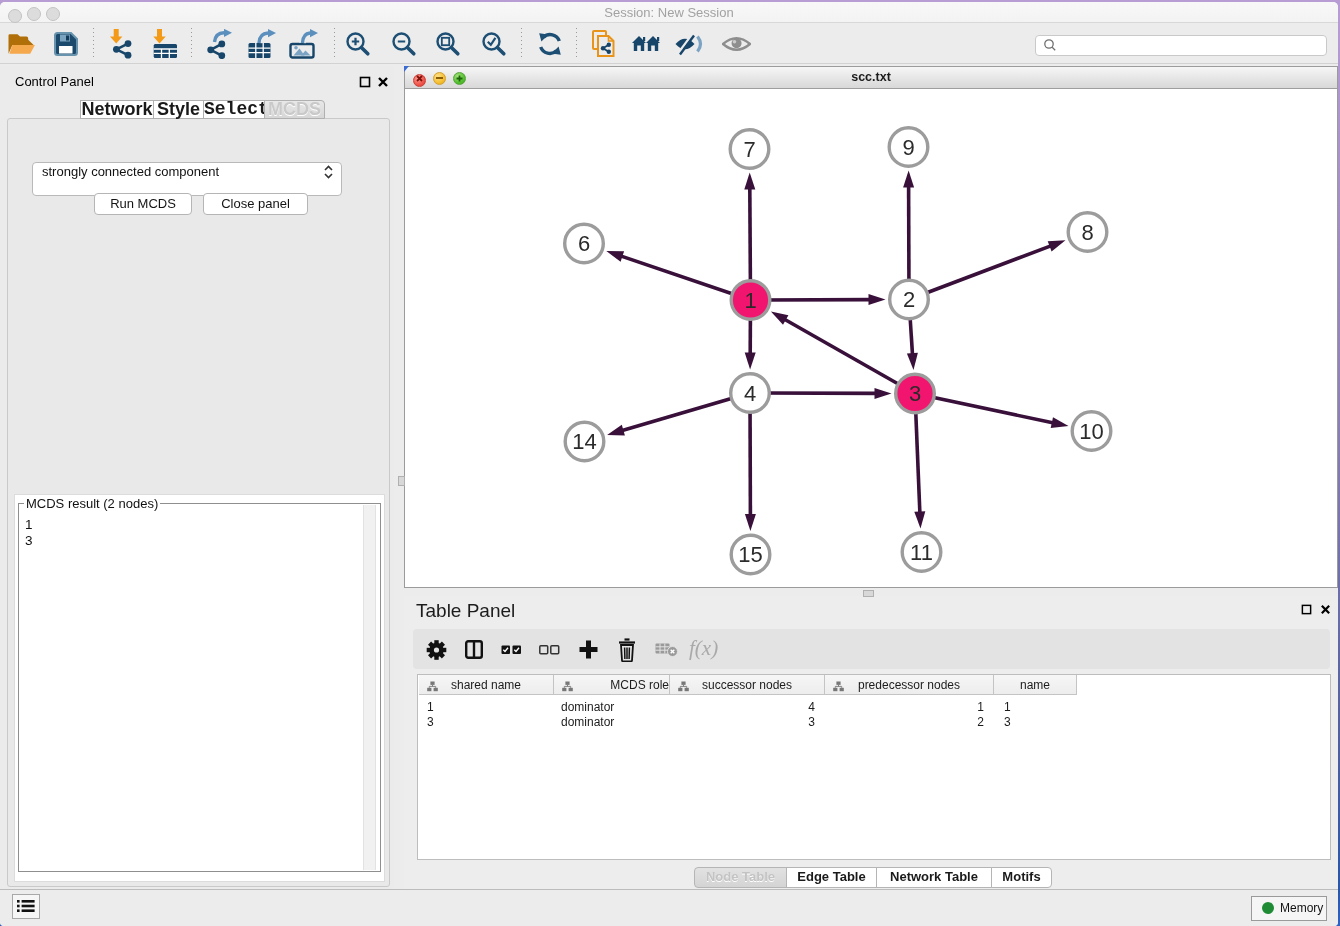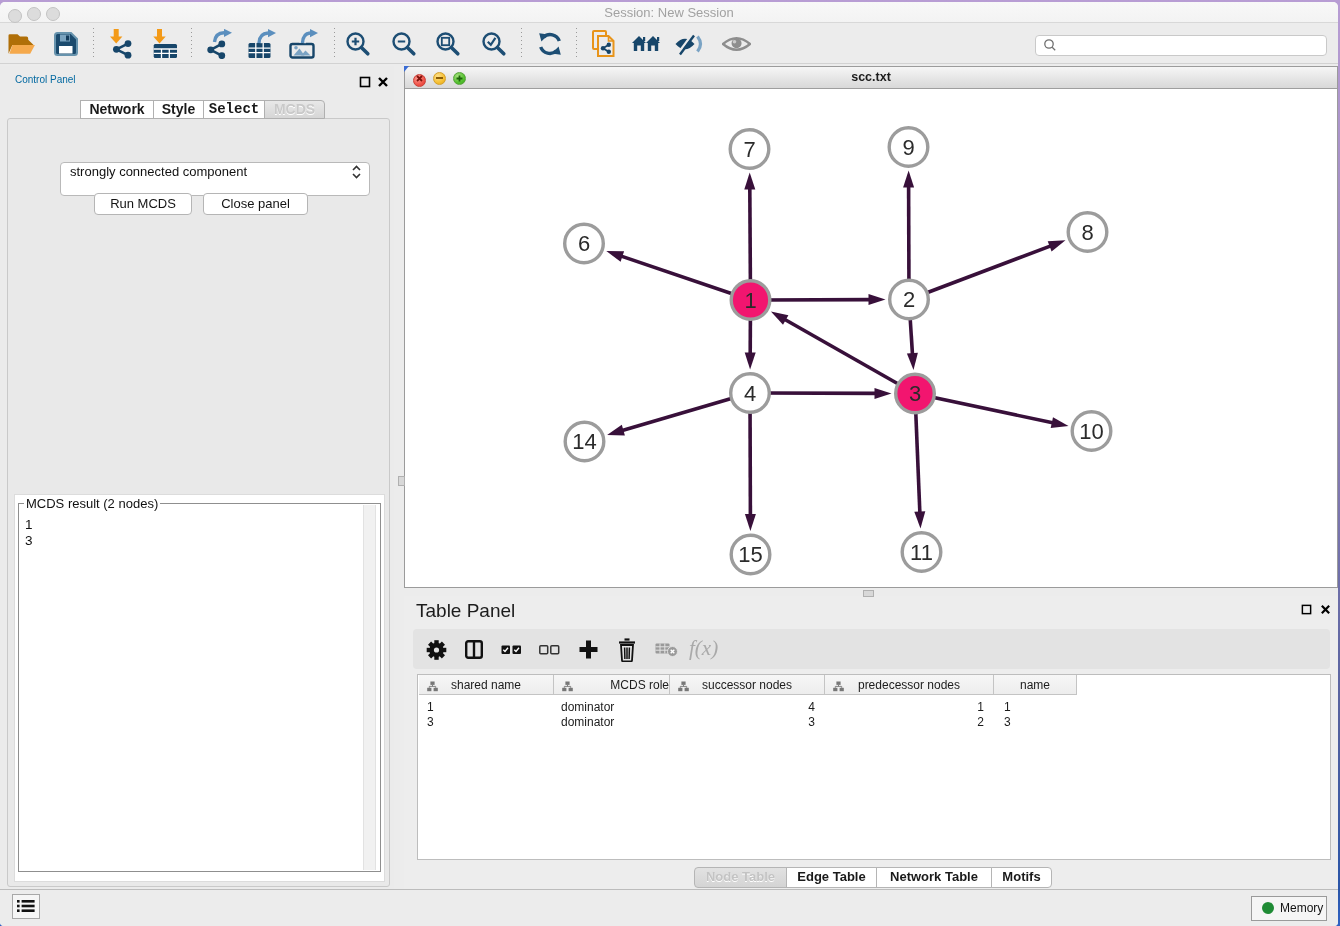--- a/index.html
+++ b/index.html
@@ -8,27 +8,27 @@
 #win{position:absolute;left:0;top:2px;right:2px;bottom:0;background:#ececec;border-radius:5px 5px 4px 4px;overflow:hidden;}
 .tl{position:absolute;border-radius:50%;}
 #titlebar{position:absolute;left:0;top:0;right:0;height:20px;background:linear-gradient(#f8f8f8,#f3f3f3);border-bottom:1px solid #d8d8d8;}
 #titlebar .t{position:absolute;left:0;right:0;top:3px;text-align:center;font-size:13px;color:#a2a2a2;}
 #toolbar{position:absolute;left:0;top:21px;right:0;height:40px;background:#ececec;border-bottom:1px solid #d2d2d2;}
 .sep{position:absolute;top:5px;height:31px;width:1px;background-image:repeating-linear-gradient(#9a9a9a 0 1px,transparent 1px 4px);}
 .ticon{position:absolute;top:30px;}
 #searchbox{position:absolute;right:11px;top:12px;width:290px;height:19px;background:#fff;border:1px solid #c9c9c9;border-radius:4px;}
 
 #cpanel{position:absolute;left:0;top:64px;width:394px;bottom:36px;background:#ebebeb;}
-#cpanel .hdr{position:absolute;left:15px;top:8px;font-size:10px;color:#0369a1;}
+#cpanel .hdr{position:absolute;left:15px;top:8px;font-size:13px;color:#000000;}
 .wbtn{position:absolute;font-size:13px;color:#111;}
 #cptabs{position:absolute;left:80px;top:34px;height:17px;}
-.tab{position:absolute;top:0;height:17px;border:1px solid #b0b0b0;background:#fff;font-size:14px;font-weight:700;color:#1a1a1a;text-align:center;line-height:17px;}
+.tab{position:absolute;top:0;height:17px;border:1px solid #b0b0b0;background:#fff;font-size:18px;font-weight:700;color:#1a1a1a;text-align:center;line-height:17px;}
 #cpbody{position:absolute;left:7px;top:52px;right:4px;bottom:3px;background:#e9e9e9;border:1px solid #c9c9c9;border-radius:3px;}
 #optlabel{position:absolute;left:0;width:100%;top:72px;text-align:center;font-size:13px;color:#1c1c1c;}
-#dropdown{position:absolute;left:60px;top:96px;width:310px;height:34px;background:#fff;border:1px solid #b9b9b9;border-radius:4px;font-size:13px;color:#111;line-height:17px;padding-left:9px;box-sizing:border-box;}
+#dropdown{position:absolute;left:32px;top:96px;width:310px;height:34px;background:#fff;border:1px solid #b9b9b9;border-radius:4px;font-size:13px;color:#111;line-height:17px;padding-left:9px;box-sizing:border-box;}
 .btn{position:absolute;top:127px;height:20px;background:#fff;border:1px solid #b5b5b5;border-radius:4px;font-size:13px;color:#141414;text-align:center;line-height:20px;}
 #resultpanel{position:absolute;left:14px;top:428px;width:369px;height:386px;background:#fff;border:1px solid #dcdcdc;}
 #fieldset{position:absolute;left:3px;top:8px;right:3px;bottom:9px;border:1px solid #8f8f8f;}
 #fieldset .legend{position:absolute;left:5px;top:-8px;background:#fff;padding:0 2px;font-size:13px;color:#111;}
 #fieldset .vals{position:absolute;left:6px;top:13px;font-size:13.5px;color:#111;line-height:16px;}
 #fieldset .sb{position:absolute;right:4px;top:1px;bottom:1px;width:11px;background:#f1f1f1;border-left:1px solid #e2e2e2;border-right:1px solid #e2e2e2;}
 
 #netwin{position:absolute;left:404px;top:64px;width:934px;height:522px;border:1px solid #9b9b9b;background:#fff;box-sizing:border-box;}
 #nettitle{position:absolute;left:0;top:0;right:0;height:21px;background:linear-gradient(#f6f6f6,#d8d8d8);border-bottom:1px solid #9e9e9e;}
 #nettitle .t{position:absolute;left:0;right:0;top:3px;text-align:center;font-size:12.5px;font-weight:700;color:#1d1d1d;}

